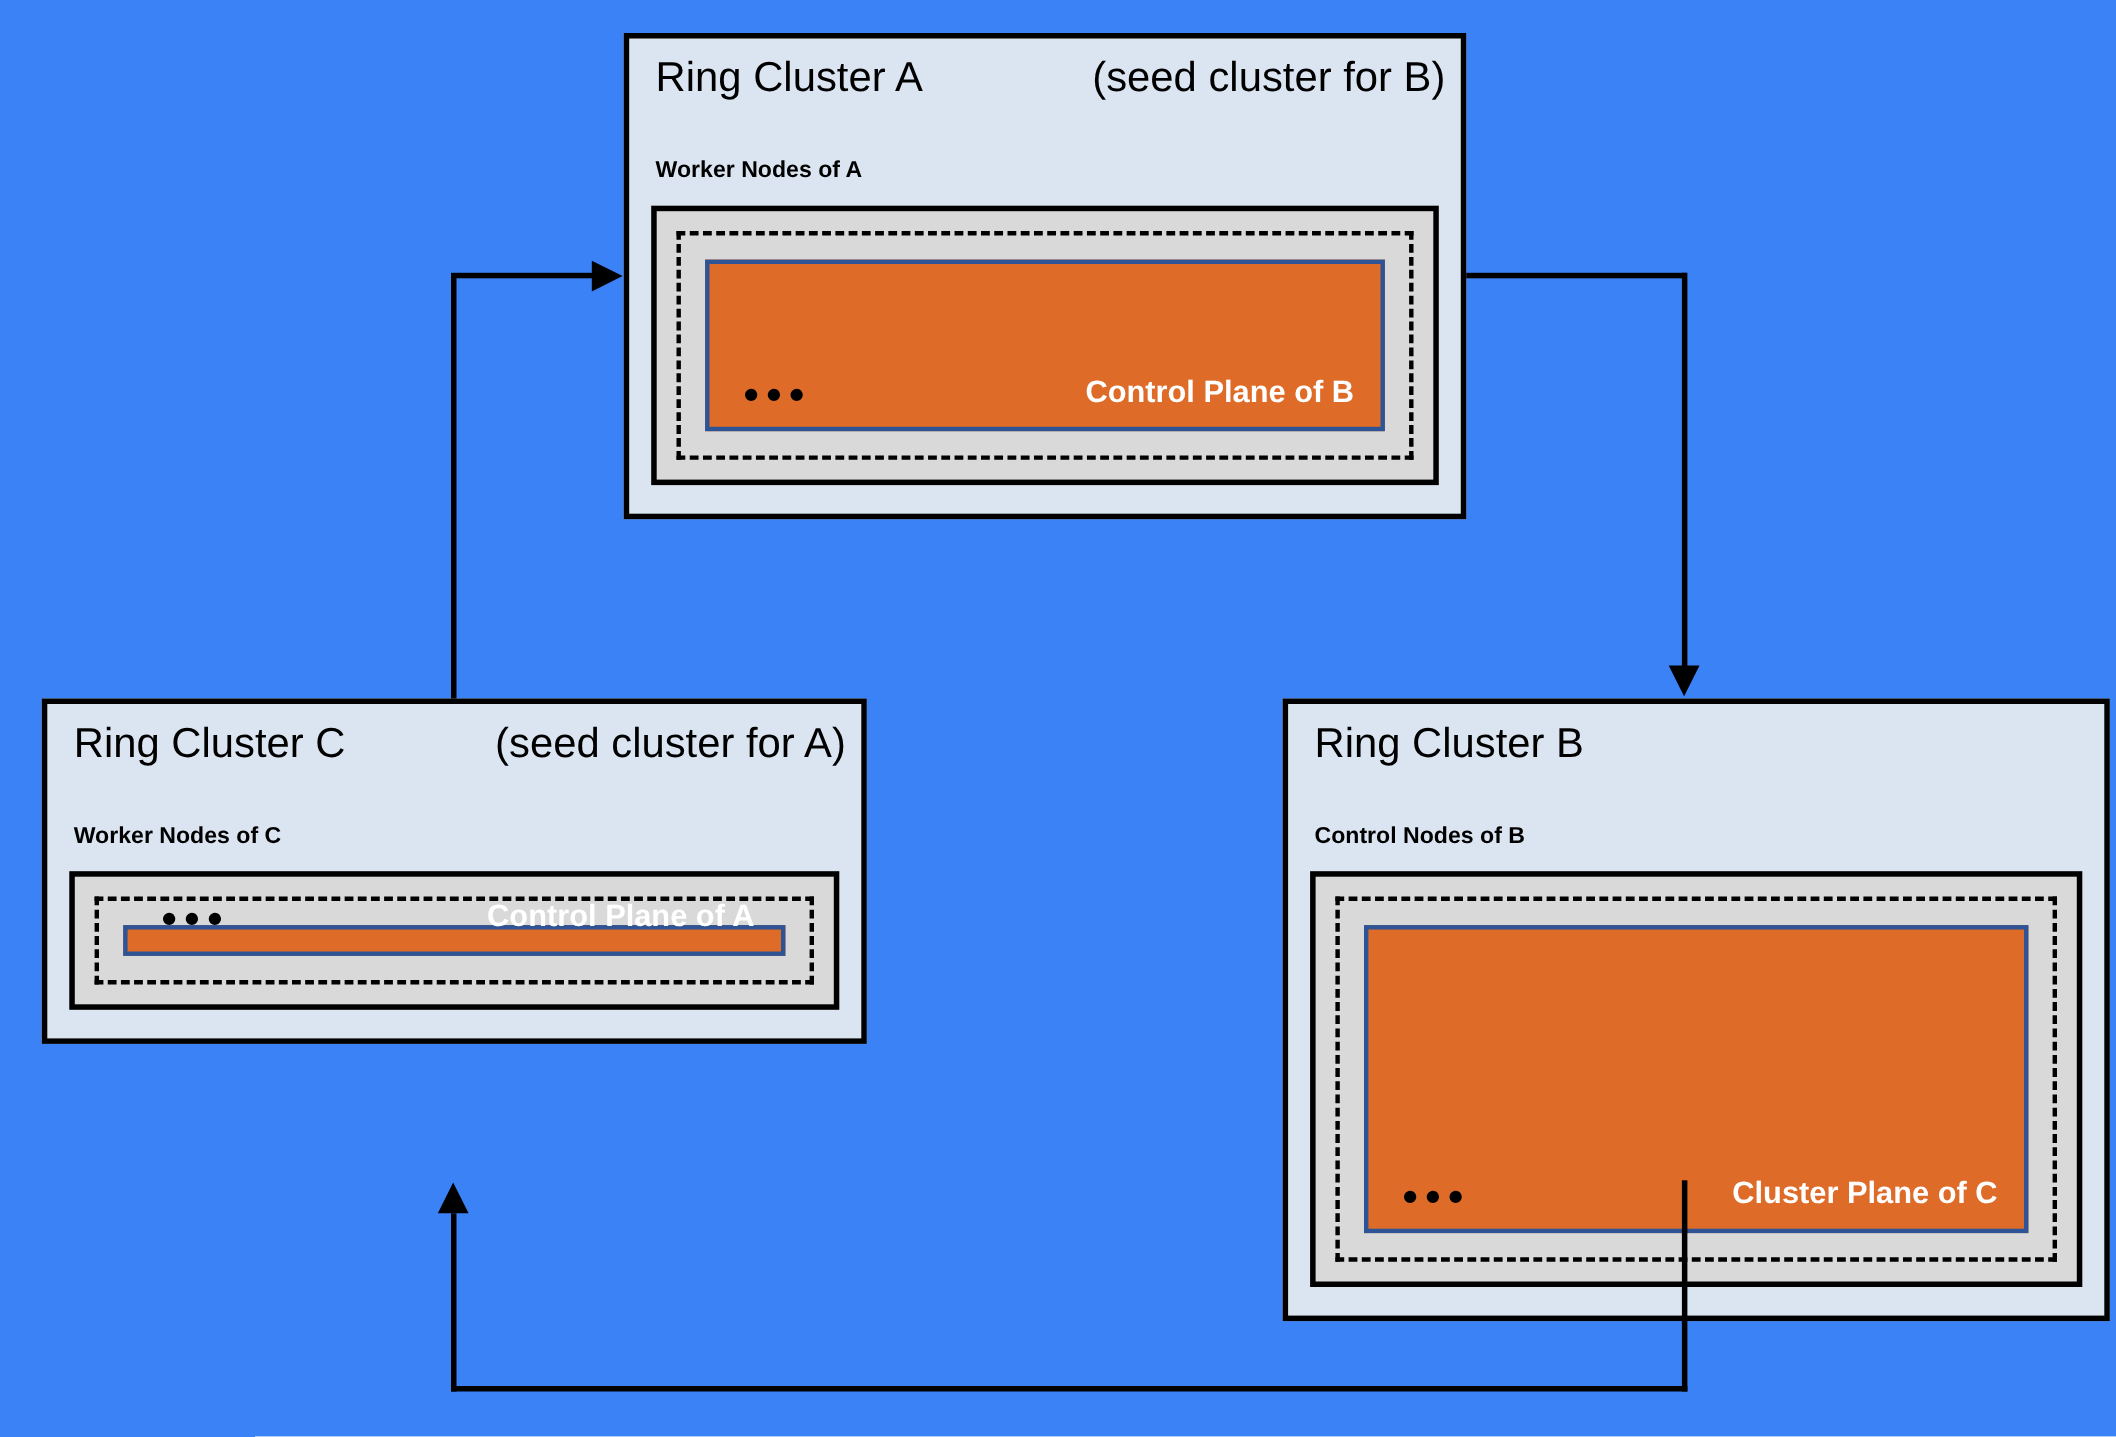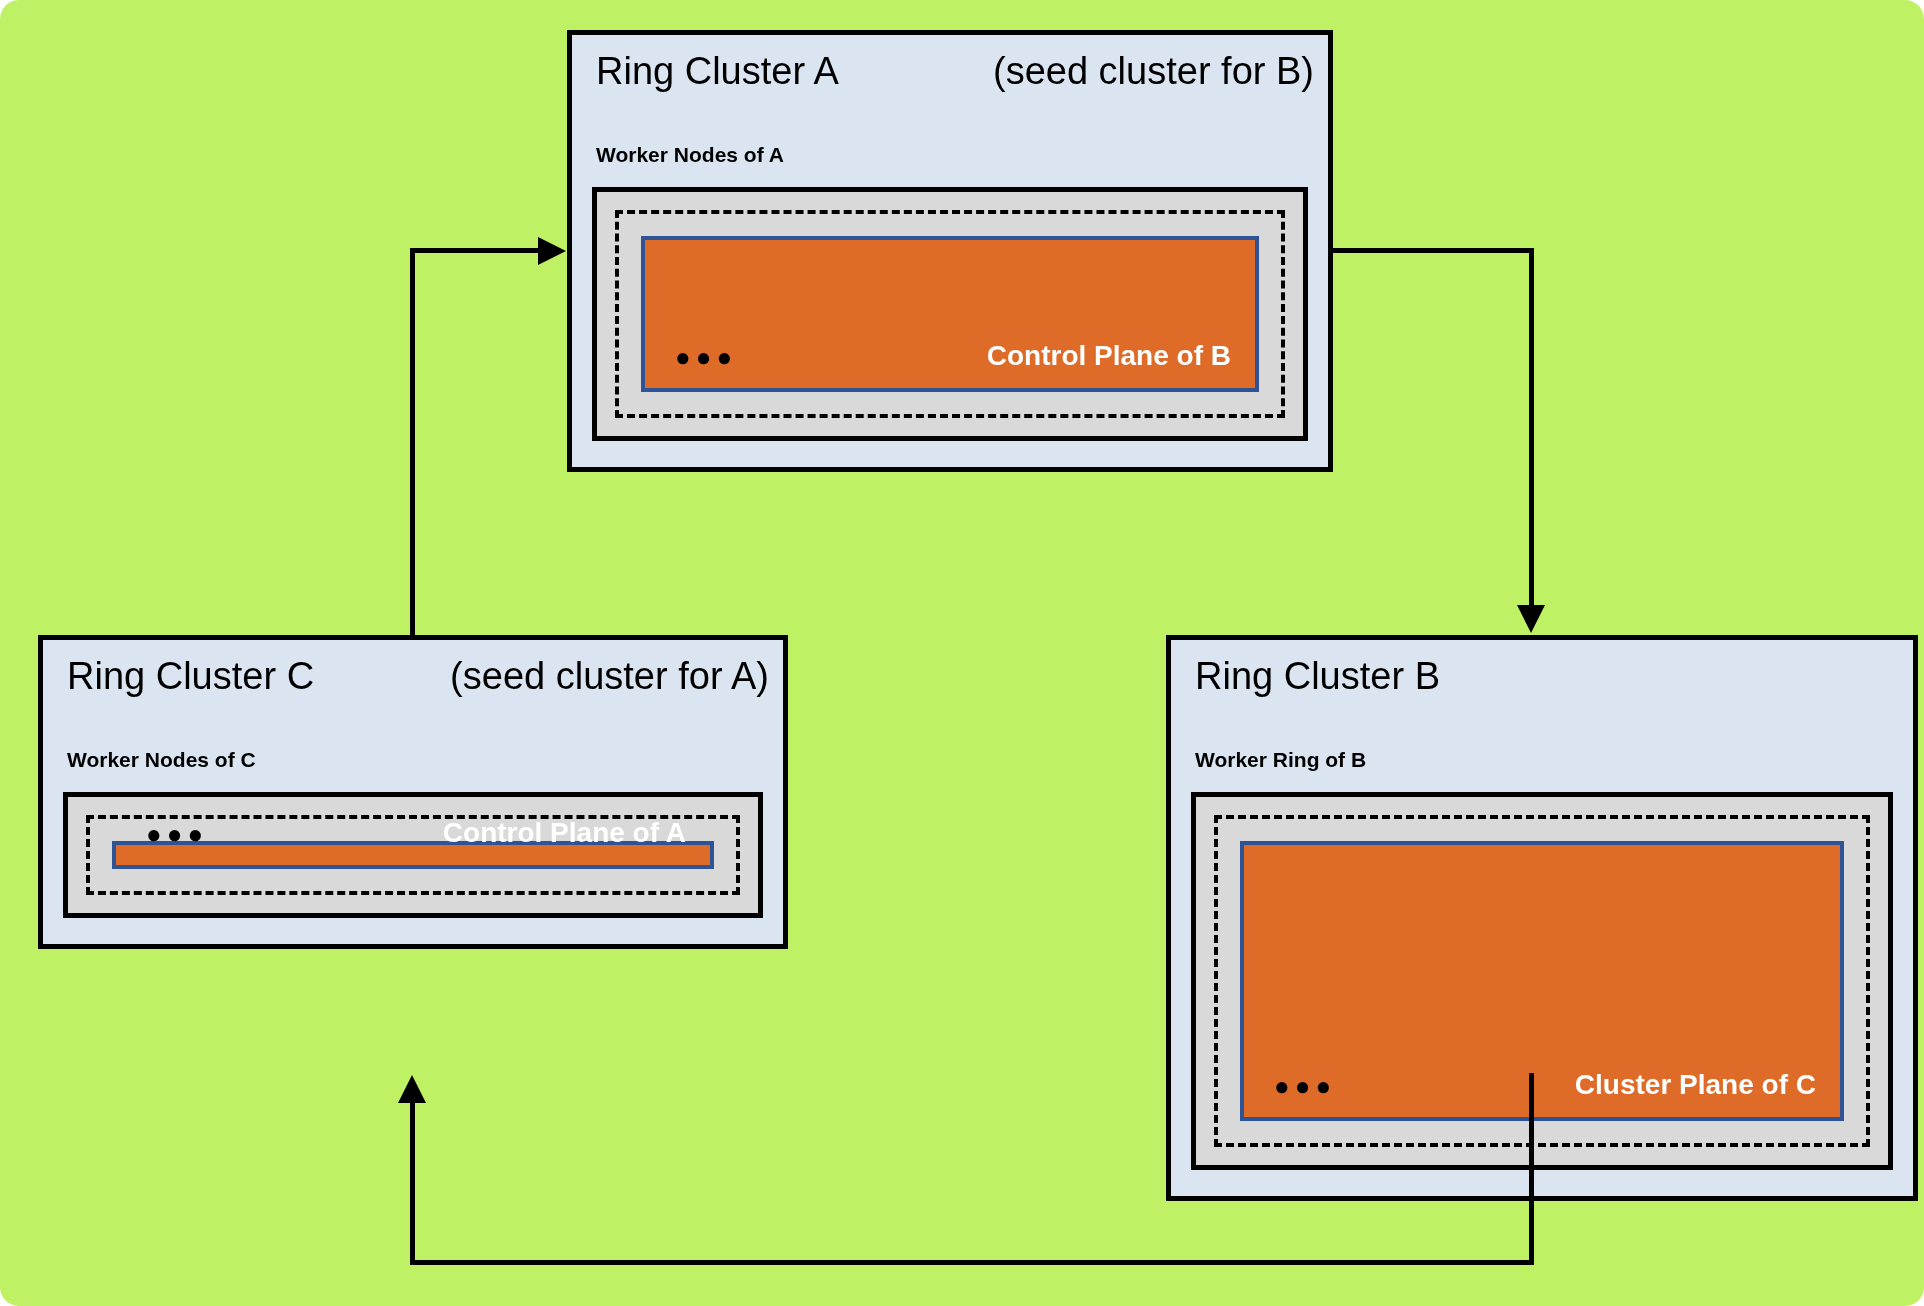--- a/index.html
+++ b/index.html
@@ -3,23 +3,22 @@
 <meta charset="utf-8">
 <style>
   * { margin: 0; padding: 0; box-sizing: border-box; }
   html, body { background: #ffffff; }
   body { font-family: "Liberation Sans", sans-serif; }
 
   .canvas {
     position: relative;
     width: 1924px;
     height: 1306px;
-    background: #bef264;
+    background: #3b82f6;
     overflow: hidden;
-    border-radius: 19px;
   }
 
   
   .cluster {
     position: absolute;
     background: #dbe5f1;
     border: 5px solid #000000;
   }
   .cluster-a { left: 567px; top: 30px;  width: 766px; height: 442px; }
   .cluster-c { left: 38px;  top: 635px; width: 750px; height: 314px; }
@@ -141,21 +140,21 @@
           <span class="cp-label">Control Plane of A</span>
         </div>
       </div>
     </div>
   </div>
 
   <div class="cluster cluster-b">
     <div class="cluster-header">
       <span>Ring Cluster B</span>
     </div>
-    <div class="worker-label">Worker Ring of B</div>
+    <div class="worker-label">Control Nodes of B</div>
     <div class="worker-box">
       <div class="dashed-box">
         <div class="control-plane">
           <span class="cp-dots">●●●</span>
           <span class="cp-label">Cluster Plane of C</span>
         </div>
       </div>
     </div>
   </div>
 

